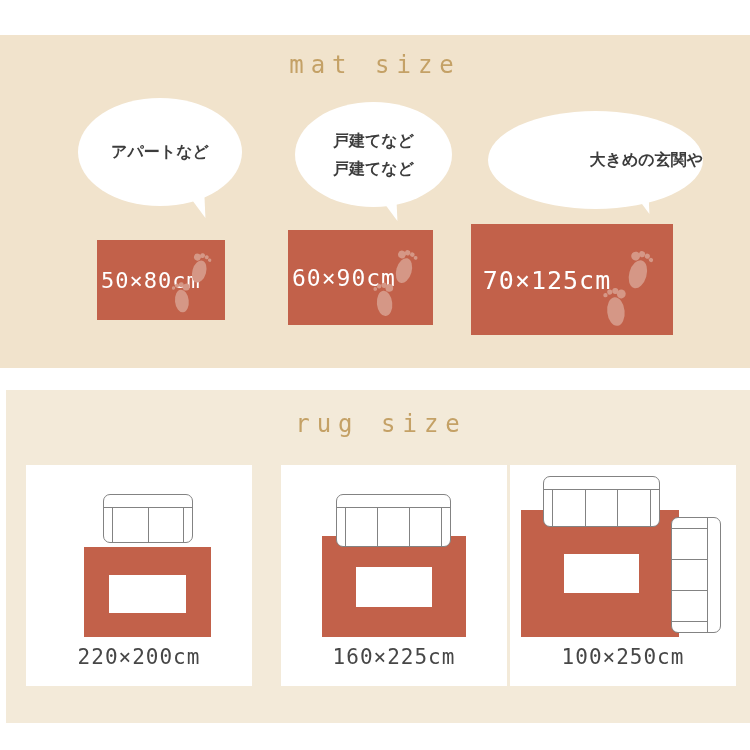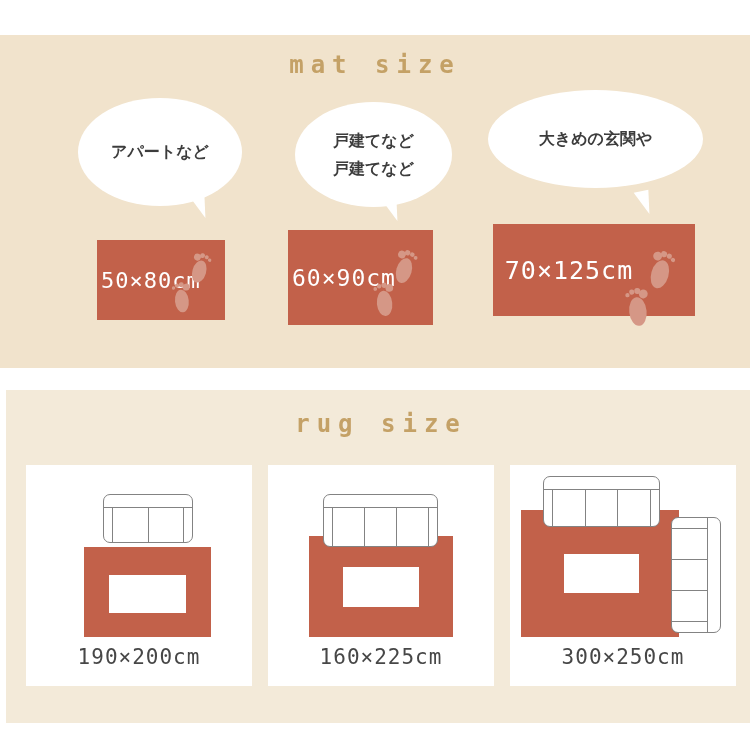--- a/index.html
+++ b/index.html
@@ -7,72 +7,72 @@
   #canvas {
     position:relative; width:750px; height:750px; background:#ffffff;
     overflow:hidden; font-family:"Liberation Sans", sans-serif;
   }
   .section { position:absolute; left:0; width:750px; height:333px; }
   .section.mat { top:35px; background:var(--mat-section-bg,#f1e3cc); }
   .section.rug { top:390px; background:var(--rug-section-bg,#f3ead9);margin-left:6px; }
 
   .section-title {
     position:absolute; left:0; width:100%; text-align:center;
-    font-family:"DejaVu Sans Mono", monospace; font-weight:bold;
+    font-family:"DejaVu Sans Mono", monospace; font-weight:normal;
     font-size:24px; letter-spacing:7px; color:var(--title-gold,#c4a166);
   }
   .section.mat .section-title { top:16px; }
   .section.rug .section-title { top:20px; }
 
   
   .bubble {
     position:absolute; background:#fff; border-radius:50%;
     display:flex; align-items:center; justify-content:center; text-align:center;
     z-index:2;
   }
   .bubble .bubble-text {
     font-size:16px; font-weight:bold; color:var(--text-dark,#3c3c3c); line-height:1.7;
   }
   .bubble .bubble-text span { display:block; }
   .bubble-1 { left:78px;  top:63px; width:164px; height:108px; }
   .bubble-2 { left:295px; top:67px; width:157px; height:105px;align-items:center; }
-  .bubble-3 { left:488px; top:55px; width:215px; height:98px; }
+  .bubble-3 { left:488px; top:76px; width:215px; height:98px;justify-content:flex-end; }
   .tail {
     position:absolute; width:0; height:0; z-index:1;
     border-top:24px solid #fff;
     border-left:11px solid transparent;
     border-right:4px solid transparent;
     transform:rotate(-12deg);
   }
   .tail-1 { left:192px; top:160px; }
   .tail-2 { left:384px; top:163px; }
   .tail-3 { left:636px; top:156px; }
 
   
   .mat-rect { position:absolute; background:var(--terracotta,#c2614a); }
   .mat-1 { left:97px;  top:205px; width:128px; height:80px;  }
   .mat-2 { left:288px; top:195px; width:145px; height:95px;  }
-  .mat-3 { left:493px; top:189px; width:202px; height:92px; }
+  .mat-3 { left:471px; top:189px; width:202px; height:111px; }
   .mat-size-label {
     position:absolute; top:50%; transform:translateY(-50%);
     left:4px; right:46px; text-align:center;
     font-family:"DejaVu Sans Mono", monospace; color:#fff; letter-spacing:1px;
   }
   .mat-1 .mat-size-label { font-size:22px; right:42px; }
   .mat-2 .mat-size-label { font-size:23px; }
   .mat-3 .mat-size-label { font-size:25px; right:54px; }
   .footprints { position:absolute; color:var(--footprint,#d59786); }
   .mat-1 .footprints { right:6px;  top:6px;  width:52px; height:68px; }
   .mat-2 .footprints { right:8px;  top:12px; width:56px; height:76px; }
   .mat-3 .footprints { right:12px; top:18px; width:62px; height:86px; }
 
   
   .card { position:absolute; top:75px; width:226px; height:221px; background:#fff; }
   .card-1 { left:20px; }
-  .card-2 { left:262px;padding-left:8px; }
+  .card-2 { left:275px;padding-left:8px; }
   .card-3 { left:504px; }
   .rug-swatch { position:absolute; background:var(--terracotta,#c2614a); z-index:1; }
   .table-rect { position:absolute; background:#fff; z-index:3; }
   .card-label {
     position:absolute; top:180px; left:0; width:100%; text-align:center;
     font-family:"DejaVu Sans Mono", monospace; font-size:21px;
     letter-spacing:1px; color:var(--label-gray,#474747);
   }
 
   
@@ -190,21 +190,21 @@
       <div class="sofa-h">
         <div class="sofa-back"></div>
         <div class="sofa-body">
           <div class="arm left"></div>
           <div class="seat"></div>
           <div class="seat"></div>
           <div class="arm right"></div>
         </div>
       </div>
       <div class="table-rect"></div>
-      <div class="card-label">190×200cm</div>
+      <div class="card-label">220×200cm</div>
     </div>
 
     <div class="card card-2">
       <div class="rug-swatch"></div>
       <div class="sofa-h">
         <div class="sofa-back"></div>
         <div class="sofa-body">
           <div class="arm left"></div>
           <div class="seat"></div>
           <div class="seat"></div>
@@ -232,16 +232,16 @@
         <div class="sofa-vbody">
           <div class="arm-h top"></div>
           <div class="seat-v"></div>
           <div class="seat-v"></div>
           <div class="seat-v"></div>
           <div class="arm-h bot"></div>
         </div>
         <div class="sofa-vback"></div>
       </div>
       <div class="table-rect"></div>
-      <div class="card-label">300×250cm</div>
+      <div class="card-label">100×250cm</div>
     </div>
   </section>
 </div>
 
 </body></html>

